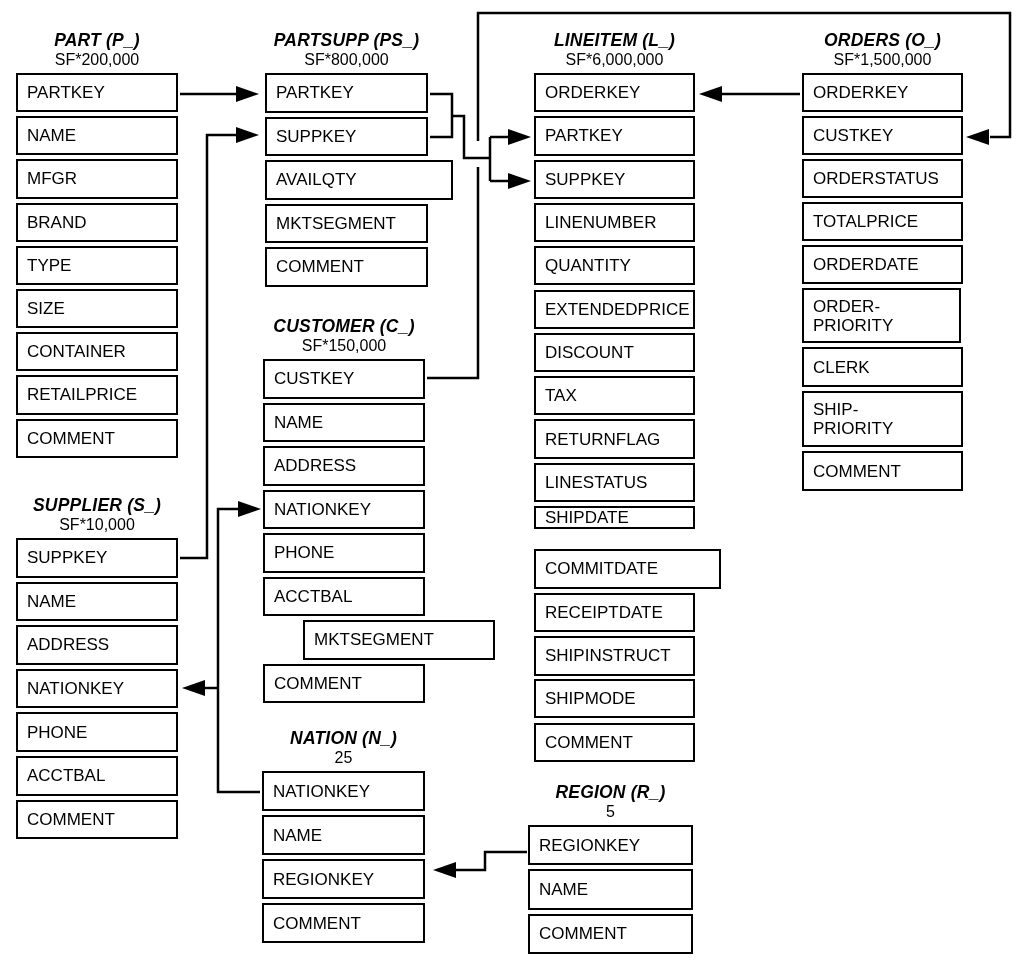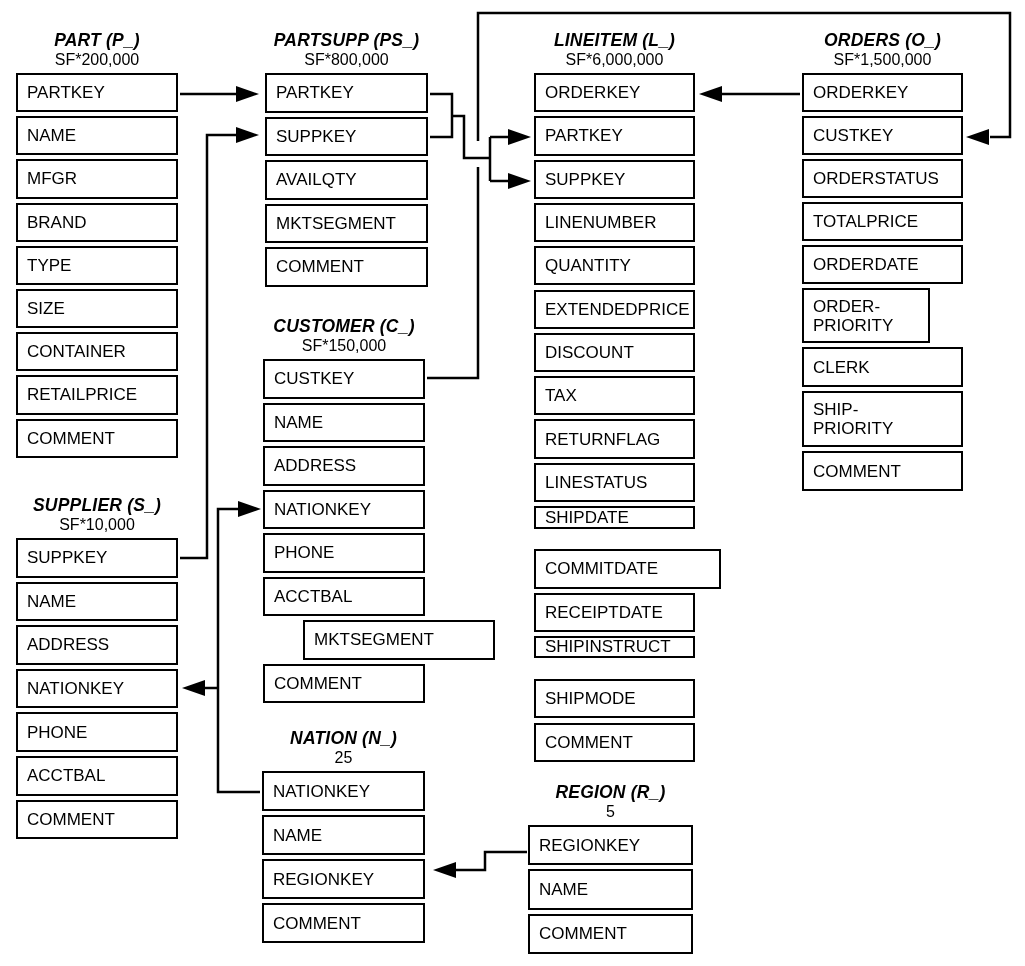--- a/index.html
+++ b/index.html
@@ -67,53 +67,53 @@
       <div class="row-box" style="left: 16px; top: 289px; width: 162px; height: 39.2px;">SIZE</div>
       <div class="row-box" style="left: 16px; top: 332.2px; width: 162px; height: 39.2px;">CONTAINER</div>
       <div class="row-box" style="left: 16px; top: 375.4px; width: 162px; height: 39.2px;">RETAILPRICE</div>
       <div class="row-box" style="left: 16px; top: 418.6px; width: 162px; height: 39.2px;">COMMENT</div>
     </div>
     <div>
       <div class="tbl-title" style="left: 265px; top: 30px; width: 163px;">PARTSUPP (PS_)</div>
       <div class="tbl-card" style="left: 265px; top: 51px; width: 163px;">SF*800,000</div>
       <div class="row-box" style="left: 265px; top: 73px; width: 163px; height: 39.5px;">PARTKEY</div>
       <div class="row-box" style="left: 265px; top: 116.5px; width: 163px; height: 39.5px;">SUPPKEY</div>
-      <div class="row-box" style="left: 265px; top: 160px; width: 163px; height: 39.5px;">AVAILQTY</div>
+      <div class="row-box" style="left: 265px; top: 160px; width: 188px; height: 39.5px;">AVAILQTY</div>
       <div class="row-box" style="left: 265px; top: 203.5px; width: 163px; height: 39.5px;">MKTSEGMENT</div>
       <div class="row-box" style="left: 265px; top: 247px; width: 163px; height: 39.5px;">COMMENT</div>
     </div>
     <div>
       <div class="tbl-title" style="left: 534px; top: 30px; width: 161px;">LINEITEM (L_)</div>
       <div class="tbl-card" style="left: 534px; top: 51px; width: 161px;">SF*6,000,000</div>
       <div class="row-box" style="left: 534px; top: 73px; width: 161px; height: 39.3px;">ORDERKEY</div>
       <div class="row-box" style="left: 534px; top: 116.3px; width: 161px; height: 39.3px;">PARTKEY</div>
       <div class="row-box" style="left: 534px; top: 159.6px; width: 161px; height: 39.3px;">SUPPKEY</div>
       <div class="row-box" style="left: 534px; top: 202.9px; width: 161px; height: 39.3px;">LINENUMBER</div>
       <div class="row-box" style="left: 534px; top: 246.2px; width: 161px; height: 39.3px;">QUANTITY</div>
       <div class="row-box" style="left: 534px; top: 289.5px; width: 161px; height: 39.3px;">EXTENDEDPRICE</div>
       <div class="row-box" style="left: 534px; top: 332.8px; width: 161px; height: 39.3px;">DISCOUNT</div>
       <div class="row-box" style="left: 534px; top: 376.1px; width: 161px; height: 39.3px;">TAX</div>
       <div class="row-box" style="left: 534px; top: 419.4px; width: 161px; height: 39.3px;">RETURNFLAG</div>
       <div class="row-box" style="left: 534px; top: 462.7px; width: 161px; height: 39.3px;">LINESTATUS</div>
       <div class="row-box" style="left: 534px; top: 506px; width: 161px; height: 23px;">SHIPDATE</div>
       <div class="row-box" style="left: 534px; top: 549.3px; width: 187px; height: 39.3px;">COMMITDATE</div>
       <div class="row-box" style="left: 534px; top: 592.6px; width: 161px; height: 39.3px;">RECEIPTDATE</div>
-      <div class="row-box" style="left: 534px; top: 635.9px; width: 161px; height: 22px; text-align: center;">SHIPINSTRUCT</div>
+      <div class="row-box" style="left: 534px; top: 635.9px; width: 161px; height: 40px; text-align: center;">SHIPINSTRUCT</div>
       <div class="row-box" style="left: 534px; top: 679.2px; width: 161px; height: 39.3px;">SHIPMODE</div>
       <div class="row-box" style="left: 534px; top: 722.5px; width: 161px; height: 39.3px;">COMMENT</div>
     </div>
     <div>
       <div class="tbl-title" style="left: 802px; top: 30px; width: 161px;">ORDERS (O_)</div>
       <div class="tbl-card" style="left: 802px; top: 51px; width: 161px;">SF*1,500,000</div>
       <div class="row-box" style="left: 802px; top: 73px; width: 161px; height: 39px;">ORDERKEY</div>
       <div class="row-box" style="left: 802px; top: 116px; width: 161px; height: 39px;">CUSTKEY</div>
       <div class="row-box" style="left: 802px; top: 159px; width: 161px; height: 39px;">ORDERSTATUS</div>
       <div class="row-box" style="left: 802px; top: 202px; width: 161px; height: 39px;">TOTALPRICE</div>
       <div class="row-box" style="left: 802px; top: 245px; width: 161px; height: 39px;">ORDERDATE</div>
-      <div class="row-box" style="left: 802px; top: 288px; width: 128px; height: 55px;">ORDER-
+      <div class="row-box" style="left: 802px; top: 288px; width: 159px; height: 55px;">ORDER-
 PRIORITY</div>
       <div class="row-box" style="left: 802px; top: 347px; width: 161px; height: 40px;">CLERK</div>
       <div class="row-box" style="left: 802px; top: 391px; width: 161px; height: 56px;">SHIP-
 PRIORITY</div>
       <div class="row-box" style="left: 802px; top: 451px; width: 161px; height: 40px;">COMMENT</div>
     </div>
     <div>
       <div class="tbl-title" style="left: 263px; top: 316px; width: 162px;">CUSTOMER (C_)</div>
       <div class="tbl-card" style="left: 263px; top: 337px; width: 162px;">SF*150,000</div>
       <div class="row-box" style="left: 263px; top: 359px; width: 162px; height: 39.5px;">CUSTKEY</div>

